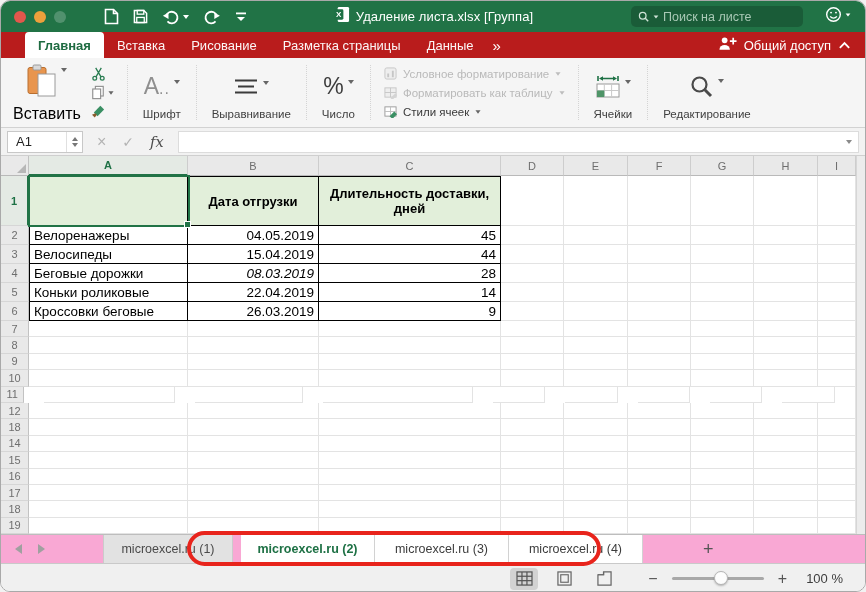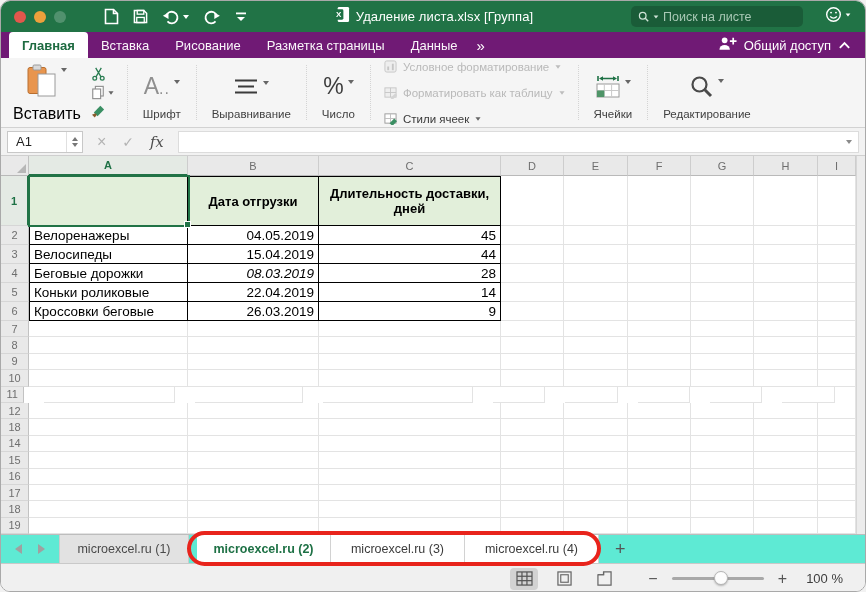--- a/index.html
+++ b/index.html
@@ -18,21 +18,21 @@
   .tb-ic { display:flex; align-items:center; cursor:default; }
   .title-center { position:absolute; left:0; right:0; top:0; height:31px; display:flex; align-items:center;
                   justify-content:center; gap:6px; pointer-events:none; }
   .title-text { color:#fff; font-size:13px; font-weight:500; letter-spacing:.1px; }
   .searchbox { position:absolute; right:62px; top:5px; width:172px; height:21px; border-radius:5px;
                background:rgba(0,0,0,0.20); display:flex; align-items:center; padding:0 7px; gap:4px; }
   .searchbox .ph { color:#a9c9b6; font-size:12.5px; }
   .smiley { position:absolute; right:14px; top:5px; display:flex; align-items:center; gap:3px; }
 
   
-  .tabrow { height:26px; background:#701a75; display:flex; align-items:stretch; position:relative; padding-left:8px; }
+  .tabrow { height:26px; background:#b91c1c; display:flex; align-items:stretch; position:relative; padding-left:24px; }
   .rtab { color:rgba(255,255,255,.96); font-size:13px; padding:0 13px; display:flex; align-items:center; cursor:default; }
   .rtab.active { background:#fff; color:#1e6b41; font-weight:600; border-radius:4px 4px 0 0; }
   .tab-overflow { color:#fff; font-size:15px; display:flex; align-items:center; padding:0 6px; }
   .share { position:absolute; right:14px; top:0; height:26px; display:flex; align-items:center; gap:7px;
            color:#fff; font-size:13px; }
 
   
   .ribbon { height:70px; background:#f5f5f5; border-bottom:1px solid #d2d2d2; display:flex; align-items:stretch; padding:0 4px; }
   .rsep { border-left:1px dotted #d4d4d4; margin:7px 3px; }
   .rgroup { display:flex; flex-direction:column; align-items:center; justify-content:flex-start; padding:7px 12px 4px; }
@@ -42,21 +42,21 @@
          border-top:4px solid #666; }
   .crt.gray { border-top-color:#bdbdbd; }
   .paste-group { display:flex; padding:6px 4px 4px 8px; }
   .paste-main { display:flex; flex-direction:column; align-items:center; }
   .paste-main .icon-row { display:flex; align-items:flex-start; gap:4px; flex:1; }
   .mini-col { display:flex; flex-direction:column; justify-content:space-between; padding:2px 6px 4px 10px; }
   .mini { display:flex; align-items:center; gap:3px; height:16px; }
   .bigA { font-size:23px; color:#8f8f8f; font-weight:500; line-height:1; }
   .bigA .dots { font-size:16px; letter-spacing:1px; color:#8f8f8f; }
   .pct { font-size:23px; color:#3d3d3d; line-height:1; }
-  .styles-group { display:flex; flex-direction:column; justify-content:center; gap:13px; padding:6px 10px; }
+  .styles-group { display:flex; flex-direction:column; justify-content:center; gap:6px; padding:6px 10px; }
   .style-row { display:flex; align-items:center; gap:6px; font-size:11.5px; white-space:nowrap; }
   .style-row.grayed { color:#b9b9b9; }
   .style-row.dark { color:#3a3a3a; }
 
   
   .fbar { height:28px; background:#f2f2f2; border-bottom:1px solid #cfcfcf; display:flex; align-items:center; padding:0 6px; }
   .namebox { width:76px; height:22px; background:#fff; border:1px solid #c8c8c8; display:flex; align-items:center; }
   .namebox .nbtext { flex:1; font-size:13px; color:#222; padding-left:8px; }
   .spinner { width:16px; display:flex; flex-direction:column; align-items:center; gap:2px; border-left:1px solid #e0e0e0; height:100%; justify-content:center; }
   .tri-up { width:0;height:0;border-left:3.5px solid transparent;border-right:3.5px solid transparent;border-bottom:4px solid #777; }
@@ -86,21 +86,21 @@
          display:flex; align-items:center; overflow:hidden; white-space:nowrap; }
   .g-c.fill { background:#e2efda; }
   .g-c.th { font-weight:700; font-size:13px; justify-content:center; text-align:center; white-space:normal; line-height:15px; padding:0 4px; }
   .g-c.ta-l { padding-left:4px; justify-content:flex-start; }
   .g-c.ta-r { padding-right:4px; justify-content:flex-end; }
   .sel-box { position:absolute; left:27px; top:19px; width:162px; height:52px; border:2px solid #217346; pointer-events:none; }
   .sel-handle { position:absolute; left:183px; top:65px; width:7px; height:7px; background:#217346; border:1px solid #fff; pointer-events:none; }
   .vscroll { width:9px; background:#ececec; border-left:1px solid #d6d6d6; }
 
   
-  .sheetbar { height:29px; background:#5eead4; border-top:1px solid #bdbdbd; display:flex; align-items:stretch; }
+  .sheetbar { height:29px; background:#f9a8d4; border-top:1px solid #bdbdbd; display:flex; align-items:stretch;gap:44px; }
   .navarrows { width:58px; display:flex; align-items:center; justify-content:center; gap:16px; }
   .arr-l { width:0;height:0;border-top:5px solid transparent;border-bottom:5px solid transparent;border-right:7px solid #a0a0a0; }
   .arr-r { width:0;height:0;border-top:5px solid transparent;border-bottom:5px solid transparent;border-left:7px solid #a0a0a0; }
   .stab { display:flex; align-items:center; justify-content:center; font-size:12.5px; cursor:default; }
   .stab.inactive { width:130px; background:#e2e2e2; color:#4a4a4a; border-left:1px solid #cbcbcb; border-right:1px solid #cbcbcb; }
   .stab.white { width:134px; background:#fff; color:#3c3c3c; border-right:1px solid #d2d2d2; }
   .stab.current { color:#1e7145; font-weight:700; }
   .addsheet { display:flex; align-items:center; padding:0 16px; font-size:18px; color:#555; }
 
   

